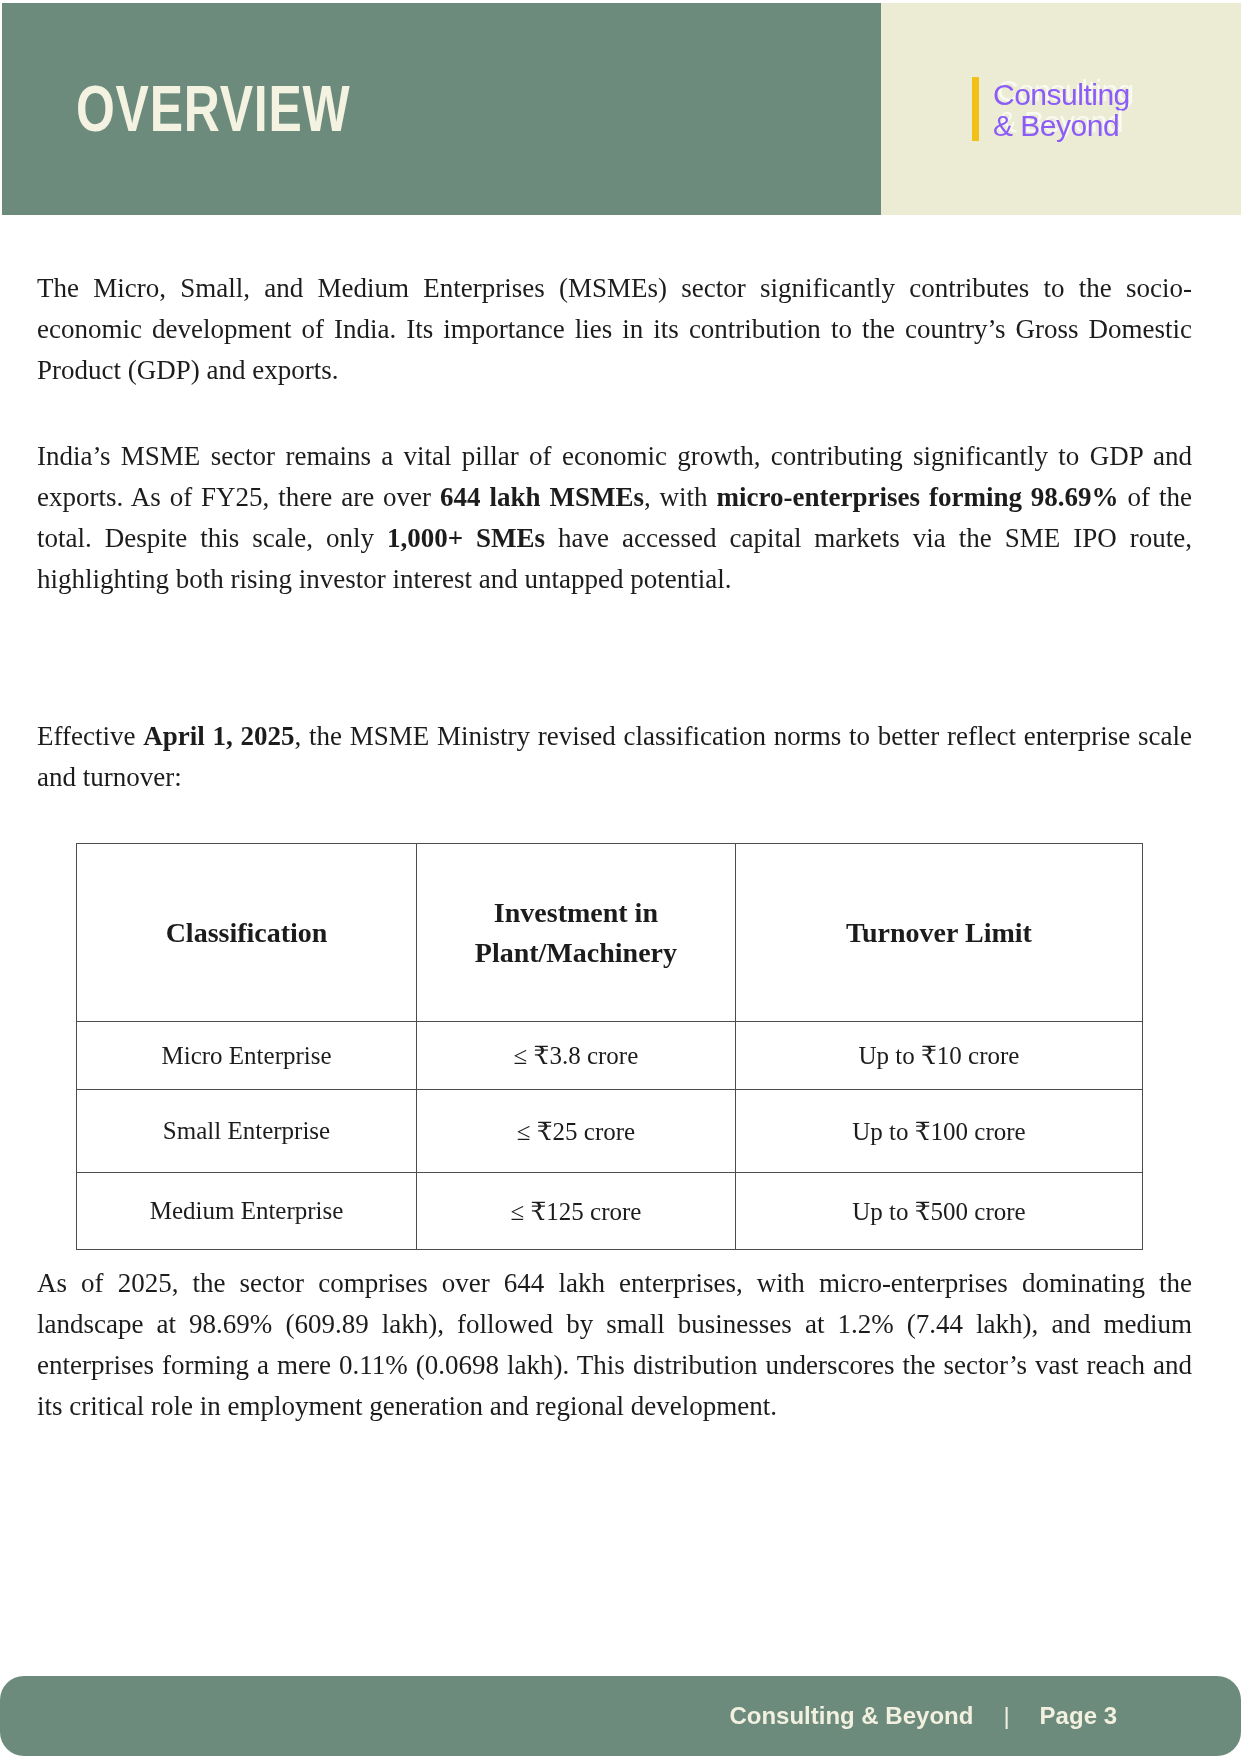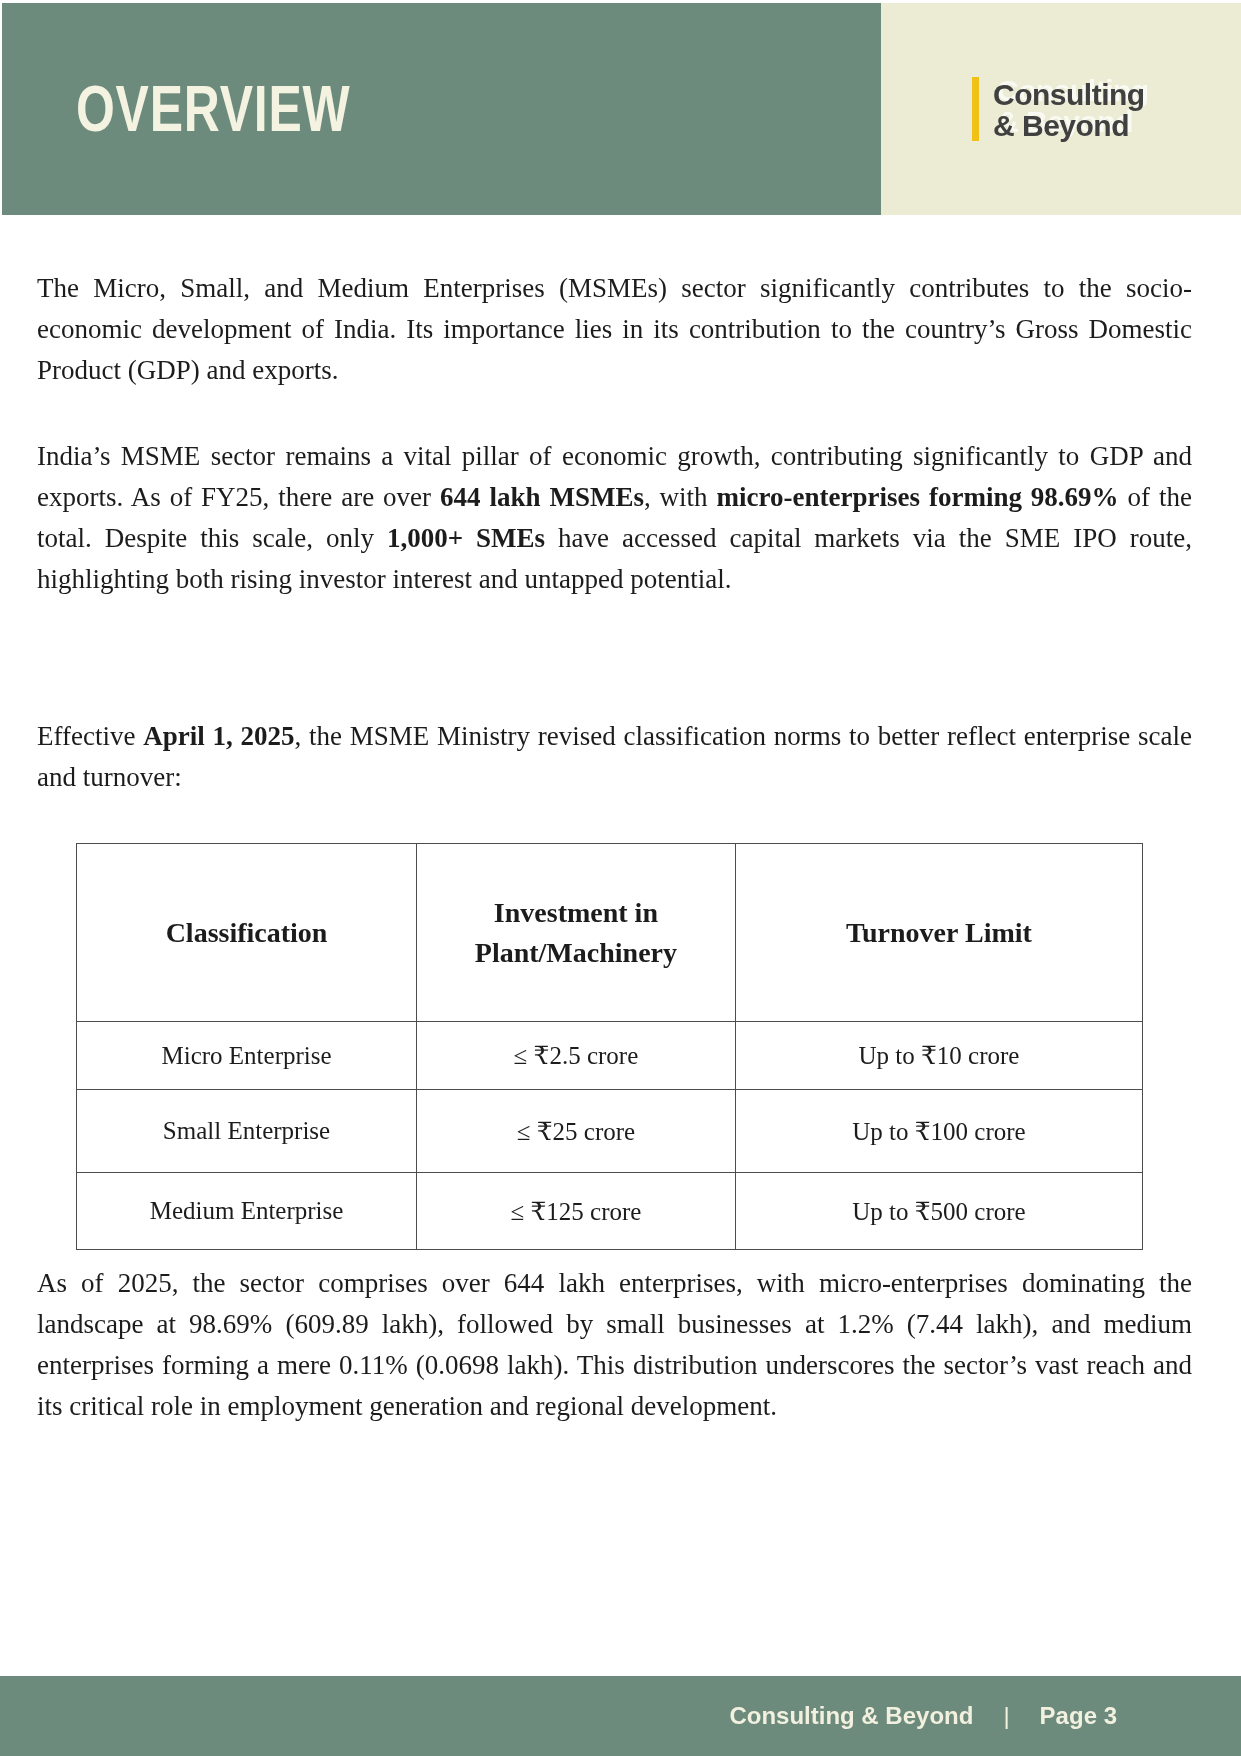--- a/index.html
+++ b/index.html
@@ -14,22 +14,22 @@
   .band-green { flex:1; background:#6d8b7d; display:flex; align-items:center; padding-left:74px; }
   .title {
     font-family:"Liberation Sans","DejaVu Sans",sans-serif; font-weight:700;
     font-size:64px; color:#f4f2e0; letter-spacing:1px; white-space:nowrap;
     transform:scaleX(0.78); transform-origin:left center;
   }
   .band-cream { width:360px; background:#ebecd3; display:flex; align-items:center; }
   .logo { display:flex; align-items:stretch; margin-left:91px; }
   .logo-bar { width:7px; background:#f2c115; margin-right:14px; }
   .logo-text {
-    font-family:"Liberation Sans","DejaVu Sans",sans-serif; font-weight:700;
-    font-size:30px; line-height:31px; color:#404040; letter-spacing:-0.5px;
+    font-family:"Liberation Sans","DejaVu Sans",sans-serif; font-weight:400;
+    font-size:30px; line-height:31px; color:#8b5cf6; letter-spacing:-0.5px;
     text-shadow:4px -4px 0 rgba(255,255,255,0.75); padding-top:2px;
   }
 
   
   .body-para {
     position:absolute; left:37px; width:1155px;
     font-size:27px; line-height:41px; text-align:justify; color:#1c1c1c;
   }
   .body-para b { font-weight:700; }
   #para-0 { top:268px; }
@@ -50,21 +50,21 @@
   table.cls tbody tr:nth-child(1) { height:68px; }
   table.cls tbody tr:nth-child(2) { height:83px; }
   table.cls tbody tr:nth-child(3) { height:77px; }
   col.c1 { width:31.9%; } col.c2 { width:29.9%; } col.c3 { width:38.2%; }
 
   
   .footer {
     position:absolute; left:0; right:0; bottom:0; height:80px; background:#6d8b7d;
     display:flex; align-items:center; justify-content:flex-end; padding-right:124px;
     font-family:"Liberation Sans","DejaVu Sans",sans-serif; font-weight:700;
-    font-size:24px; color:#f2f0df;
+    font-size:24px; color:#f2f0df;border-radius:24px;
   }
   .footer .sep { margin:0 30px; font-weight:400; }
 </style>
 </head>
 <body>
 
 <div class="page">
 
   <header class="band">
     <div class="band-green">
@@ -97,21 +97,21 @@
         <thead>
             <tr id="cls-head">
               <th>Classification</th>
               <th>Investment in Plant/Machinery</th>
               <th>Turnover Limit</th>
             </tr>
           </thead>
         <tbody id="cls-body">
             <tr>
               <td>Micro Enterprise</td>
-              <td>≤ ₹2.5 crore</td>
+              <td>≤ ₹3.8 crore</td>
               <td>Up to ₹10 crore</td>
             </tr>
             <tr>
               <td>Small Enterprise</td>
               <td>≤ ₹25 crore</td>
               <td>Up to ₹100 crore</td>
             </tr>
             <tr>
               <td>Medium Enterprise</td>
               <td>≤ ₹125 crore</td>

